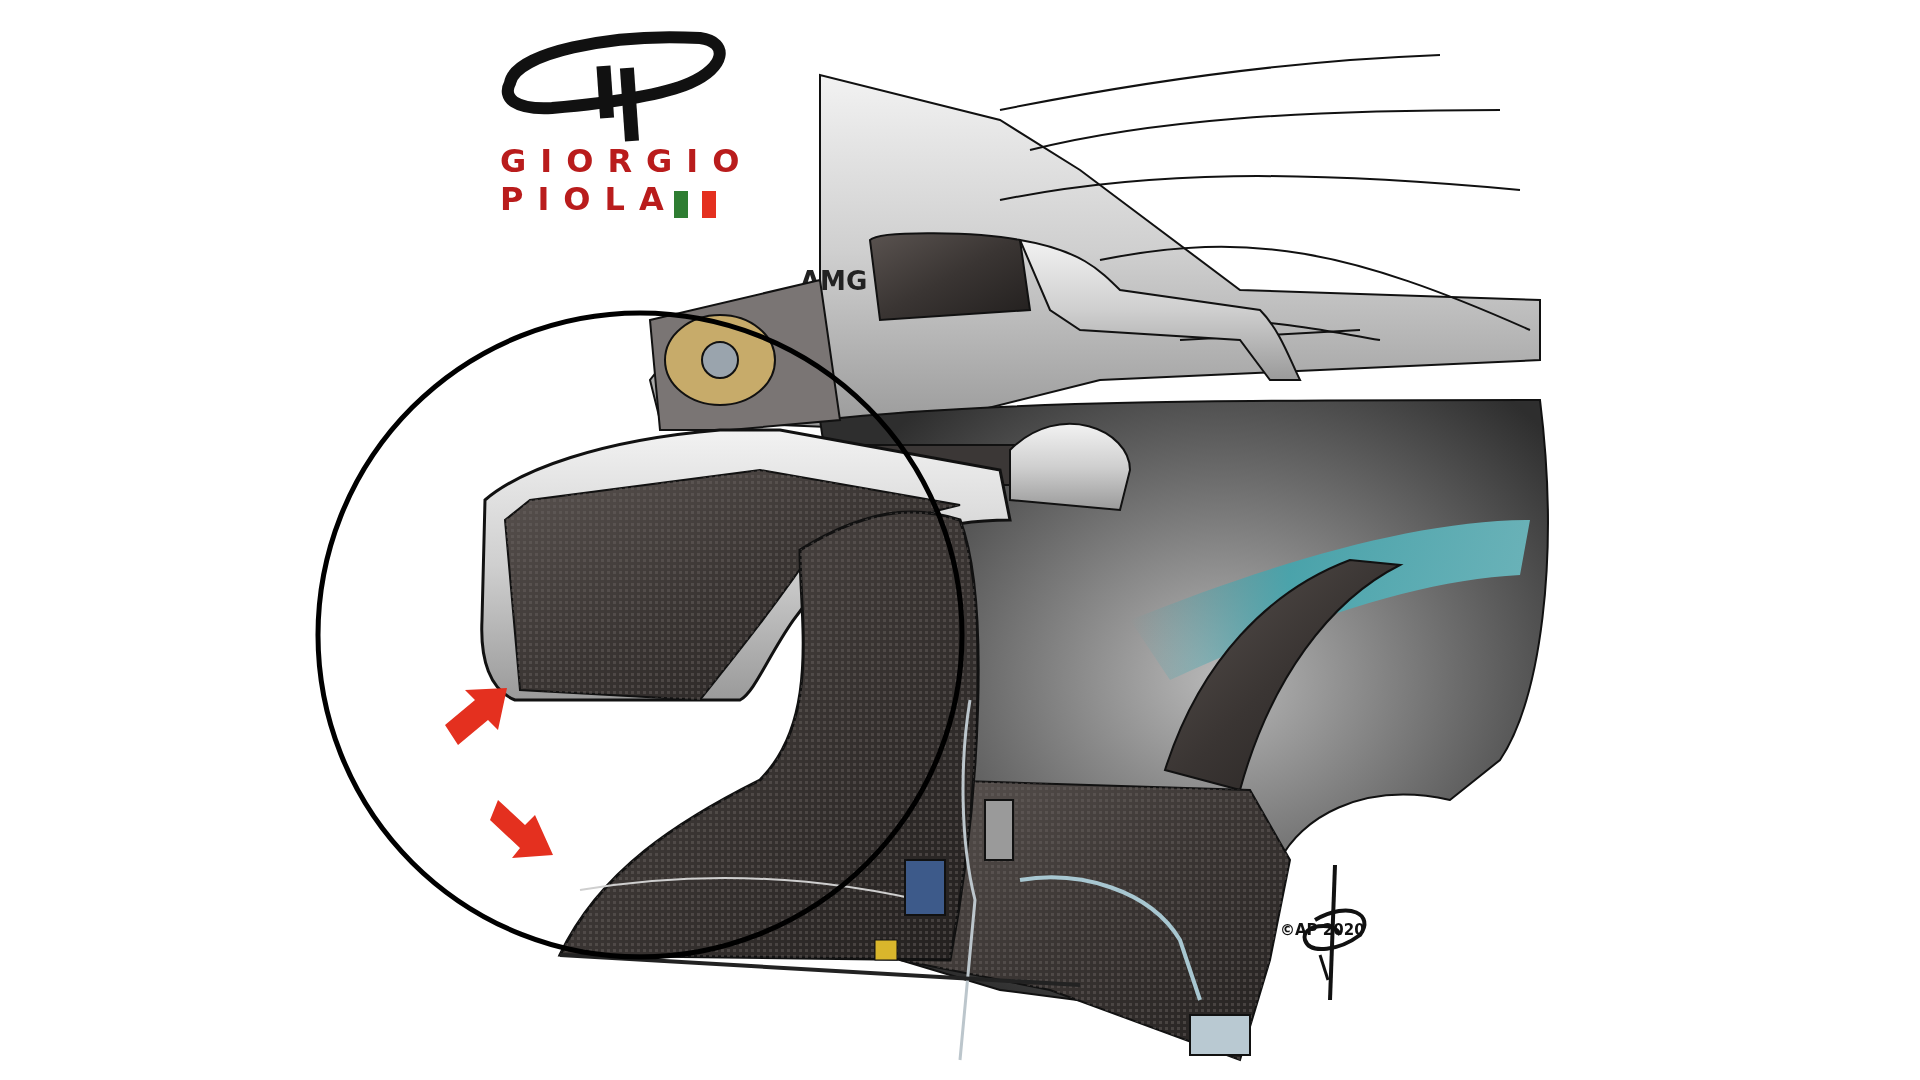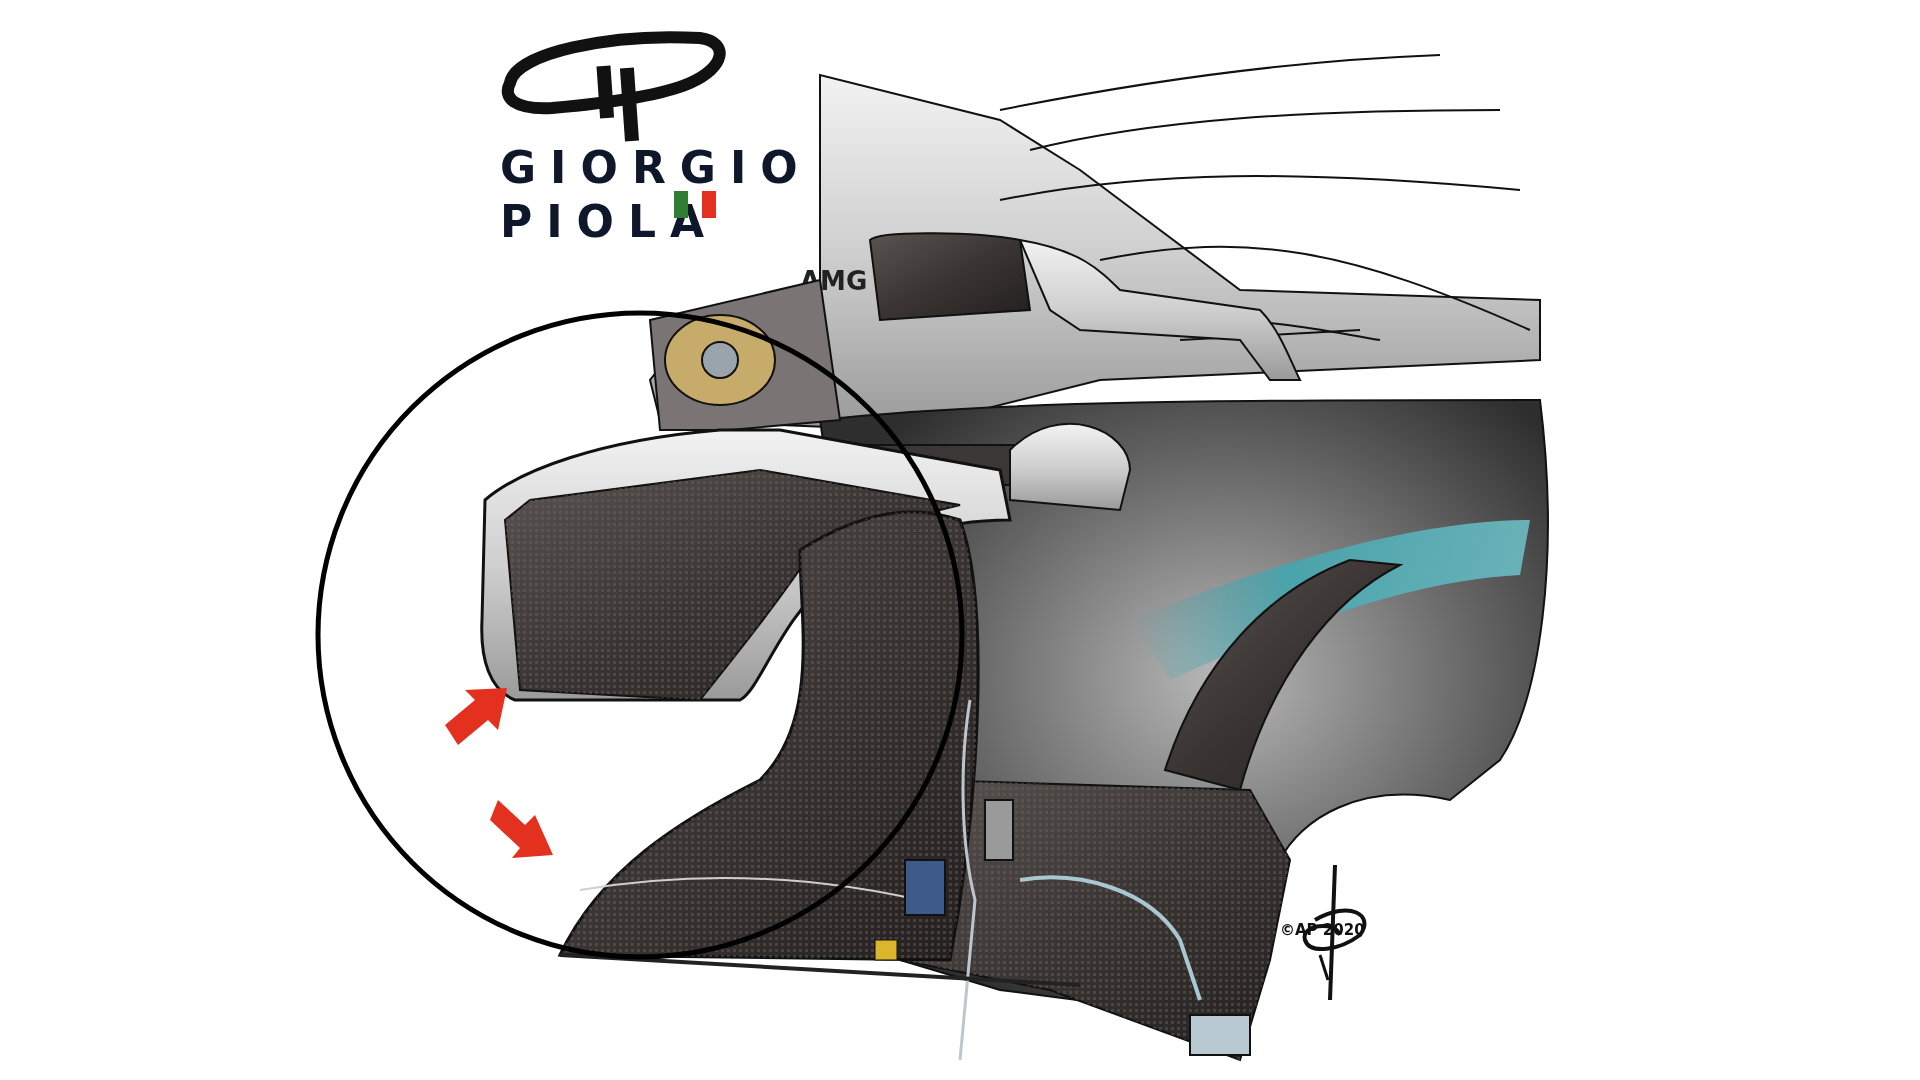--- a/index.html
+++ b/index.html
@@ -1,21 +1,21 @@
 <!DOCTYPE html>
 <html><head>
 <meta charset="utf-8">
 <style>
   html,body{margin:0;padding:0;background:#ffffff;}
   body{width:1920px;height:1080px;position:relative;overflow:hidden;font-family:"Liberation Sans",sans-serif;}
   .layer{position:absolute;left:0;top:0;width:1920px;height:1080px;}
   .logo{position:absolute;left:490px;top:28px;width:240px;height:200px;}
-  .logo-word{position:absolute;left:500px;font-family:"DejaVu Sans",sans-serif;font-weight:bold;font-size:44px;letter-spacing:14px;color:#0f172a;}
+  .logo-word{position:absolute;left:500px;font-family:"DejaVu Sans",sans-serif;font-weight:bold;font-size:32px;letter-spacing:14px;color:#b91c1c;}
   .logo-word.l1{top:142px;}
-  .logo-word.l2{top:180px;margin-top:16px;}
+  .logo-word.l2{top:180px;}
   .flag{position:absolute;top:191px;width:14px;height:27px;}
   .signature{position:absolute;left:1280px;top:860px;width:120px;height:145px;}
 </style>
 </head>
 <body>
 
 <svg class="layer" viewBox="0 0 1920 1080" xmlns="http://www.w3.org/2000/svg">
   <defs>
     <radialGradient id="bodyGrad" cx="0.55" cy="0.45" r="0.6">
       <stop offset="0" stop-color="#b8b8b8"></stop>

